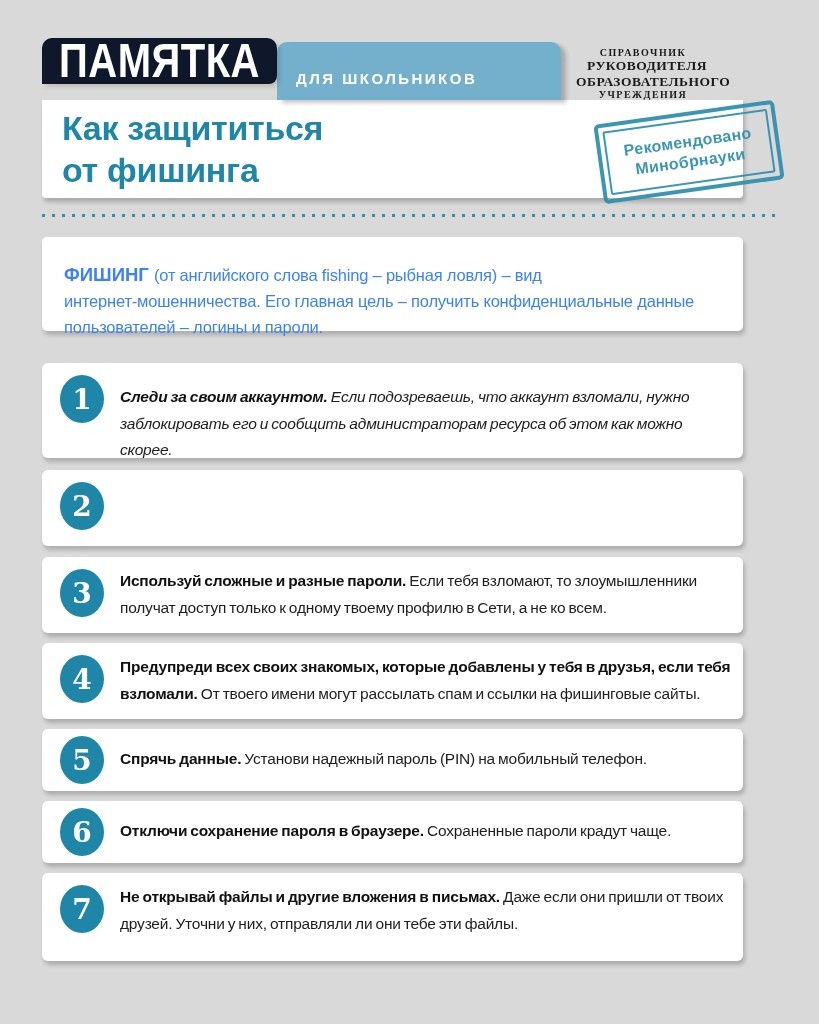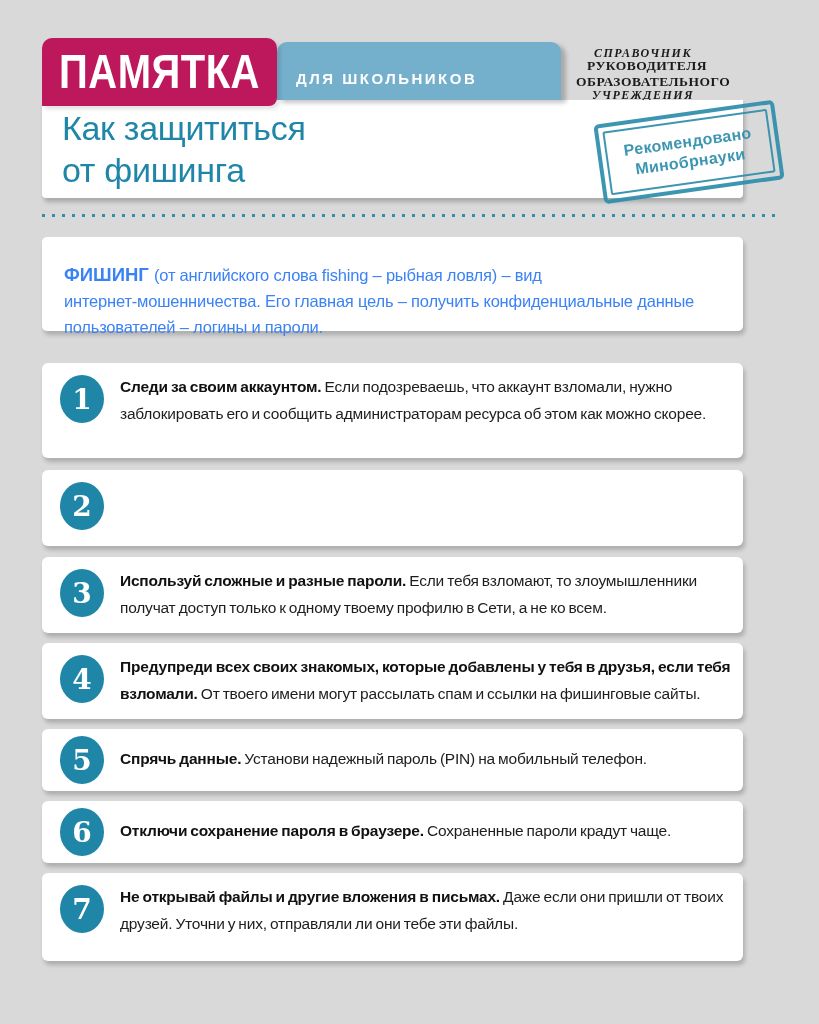--- a/index.html
+++ b/index.html
@@ -7,22 +7,22 @@
   body {
     font-family:"Liberation Sans", sans-serif;
     background:#d9d9d9;
     position:relative;
     overflow:hidden;
   }
   .page { position:absolute; inset:0; }
 
   
   .badge-dark {
-    position:absolute; left:42px; top:38px; width:235px; height:68px;
-    background:#be185d; border-radius:10px 10px 8px 0;
+    position:absolute; left:42px; top:38px; width:235px; height:46px;
+    background:#0f172a; border-radius:10px 10px 8px 0;
     display:flex; align-items:center; justify-content:center;
     box-shadow:3px 3px 4px rgba(0,0,0,0.12);
     z-index:3;
   }
   .badge-dark span {
     color:#fff; font-weight:bold; font-size:40px; letter-spacing:0.5px;
     transform:scaleY(1.18);
   }
   .badge-light {
     position:absolute; left:277px; top:42px; width:284px; height:58px;
@@ -33,34 +33,34 @@
   .badge-light span {
     color:#fff; font-weight:bold; font-size:15px; letter-spacing:2.5px;
     padding:0 0 13px 19px; white-space:nowrap;margin-top:21px;
   }
 
   .logo {
     position:absolute; left:568px; top:48px; width:150px;
     text-align:center; color:#1b1b1b;
     font-family:"Liberation Serif", serif; font-weight:bold;
   }
-  .logo .l-small { font-size:12px; letter-spacing:1.5px; line-height:10px;font-style:italic; }
+  .logo .l-small { font-size:10px; letter-spacing:1.5px; line-height:10px; }
   .logo .l-big   { font-size:13.5px; letter-spacing:0.5px; line-height:16px;margin-left:8px; }
   .logo .l-dot   { font-size:8px; line-height:9px; }
 
   
   .title-card {
     position:absolute; left:42px; top:100px; width:701px; height:98px;
     background:#fff; border-radius:0 0 4px 4px;
     box-shadow:2px 4px 4px rgba(0,0,0,0.22);
     z-index:1;
   }
   .page-title {
     position:absolute; left:20px; top:7px;
-    color:#1f86a8; font-weight:normal; font-size:34px; line-height:42px;
+    color:#1f86a8; font-weight:bold; font-size:34px; line-height:42px;
     letter-spacing:-0.3px;
   }
   .stamp {
     position:absolute; left:556px; top:12px; width:182px; height:80px;
     transform:rotate(-8deg);
     border:4px solid #2f8fac; border-radius:5px; padding:4px;
     opacity:0.93;
   }
   .stamp-inner {
     width:100%; height:100%; border:2px solid #2f8fac; border-radius:2px;
@@ -99,21 +99,21 @@
     display:flex; align-items:center; justify-content:center;
     color:#fff; font-family:"DejaVu Serif", serif; font-weight:bold; font-size:28px;
   }
   .step-text {
     position:absolute; left:78px; width:612px;
     font-size:15.5px; line-height:26.5px; color:#1d1d1d;
     letter-spacing:-0.2px; word-spacing:-1px;
   }
   .step-text .lead { font-weight:bold; color:#111; }
 
-  .s1 { top:363px; height:95px; }  .s1 .step-num { top:12px; } .s1 .step-text { top:11px; }
+  .s1 { top:363px; height:95px; }  .s1 .step-num { top:12px; } .s1 .step-text { top:21px;font-style:italic; }
   .s2 { top:470px; height:76px; }  .s2 .step-num { top:12px; } .s2 .step-text { top:11px; }
   .s3 { top:557px; height:76px; }  .s3 .step-num { top:12px; } .s3 .step-text { top:11px; }
   .s4 { top:643px; height:76px; }  .s4 .step-num { top:12px; } .s4 .step-text { top:11px; }
   .s5 { top:729px; height:62px; }  .s5 .step-num { top:7px; }  .s5 .step-text { top:17px; }
   .s6 { top:801px; height:62px; }  .s6 .step-num { top:7px; }  .s6 .step-text { top:17px; }
   .s7 { top:873px; height:88px; }  .s7 .step-num { top:12px; } .s7 .step-text { top:11px; }
 </style>
 </head>
 <body>
 

